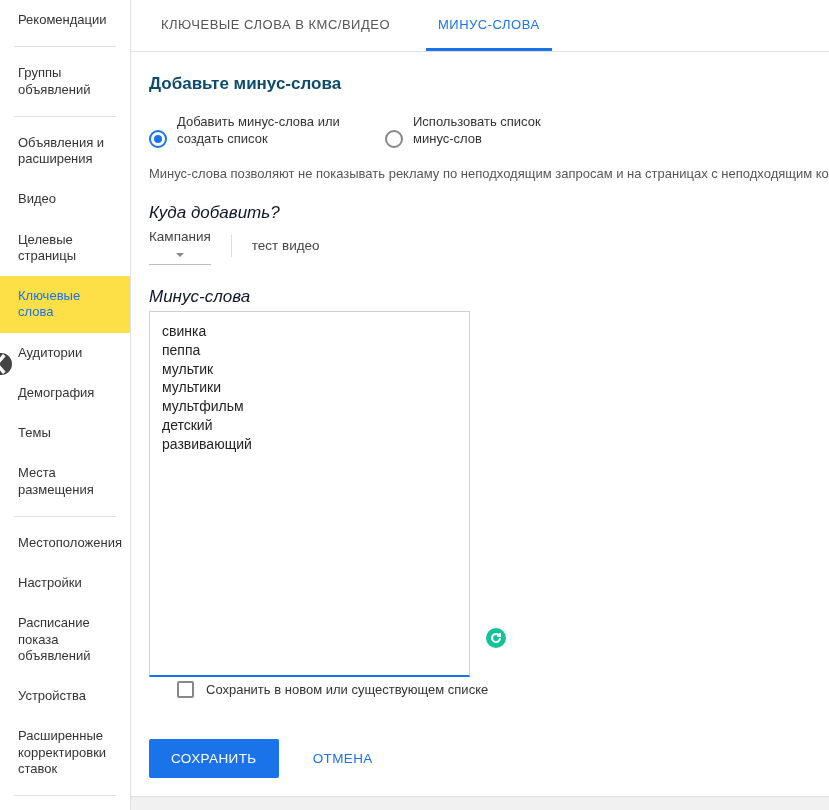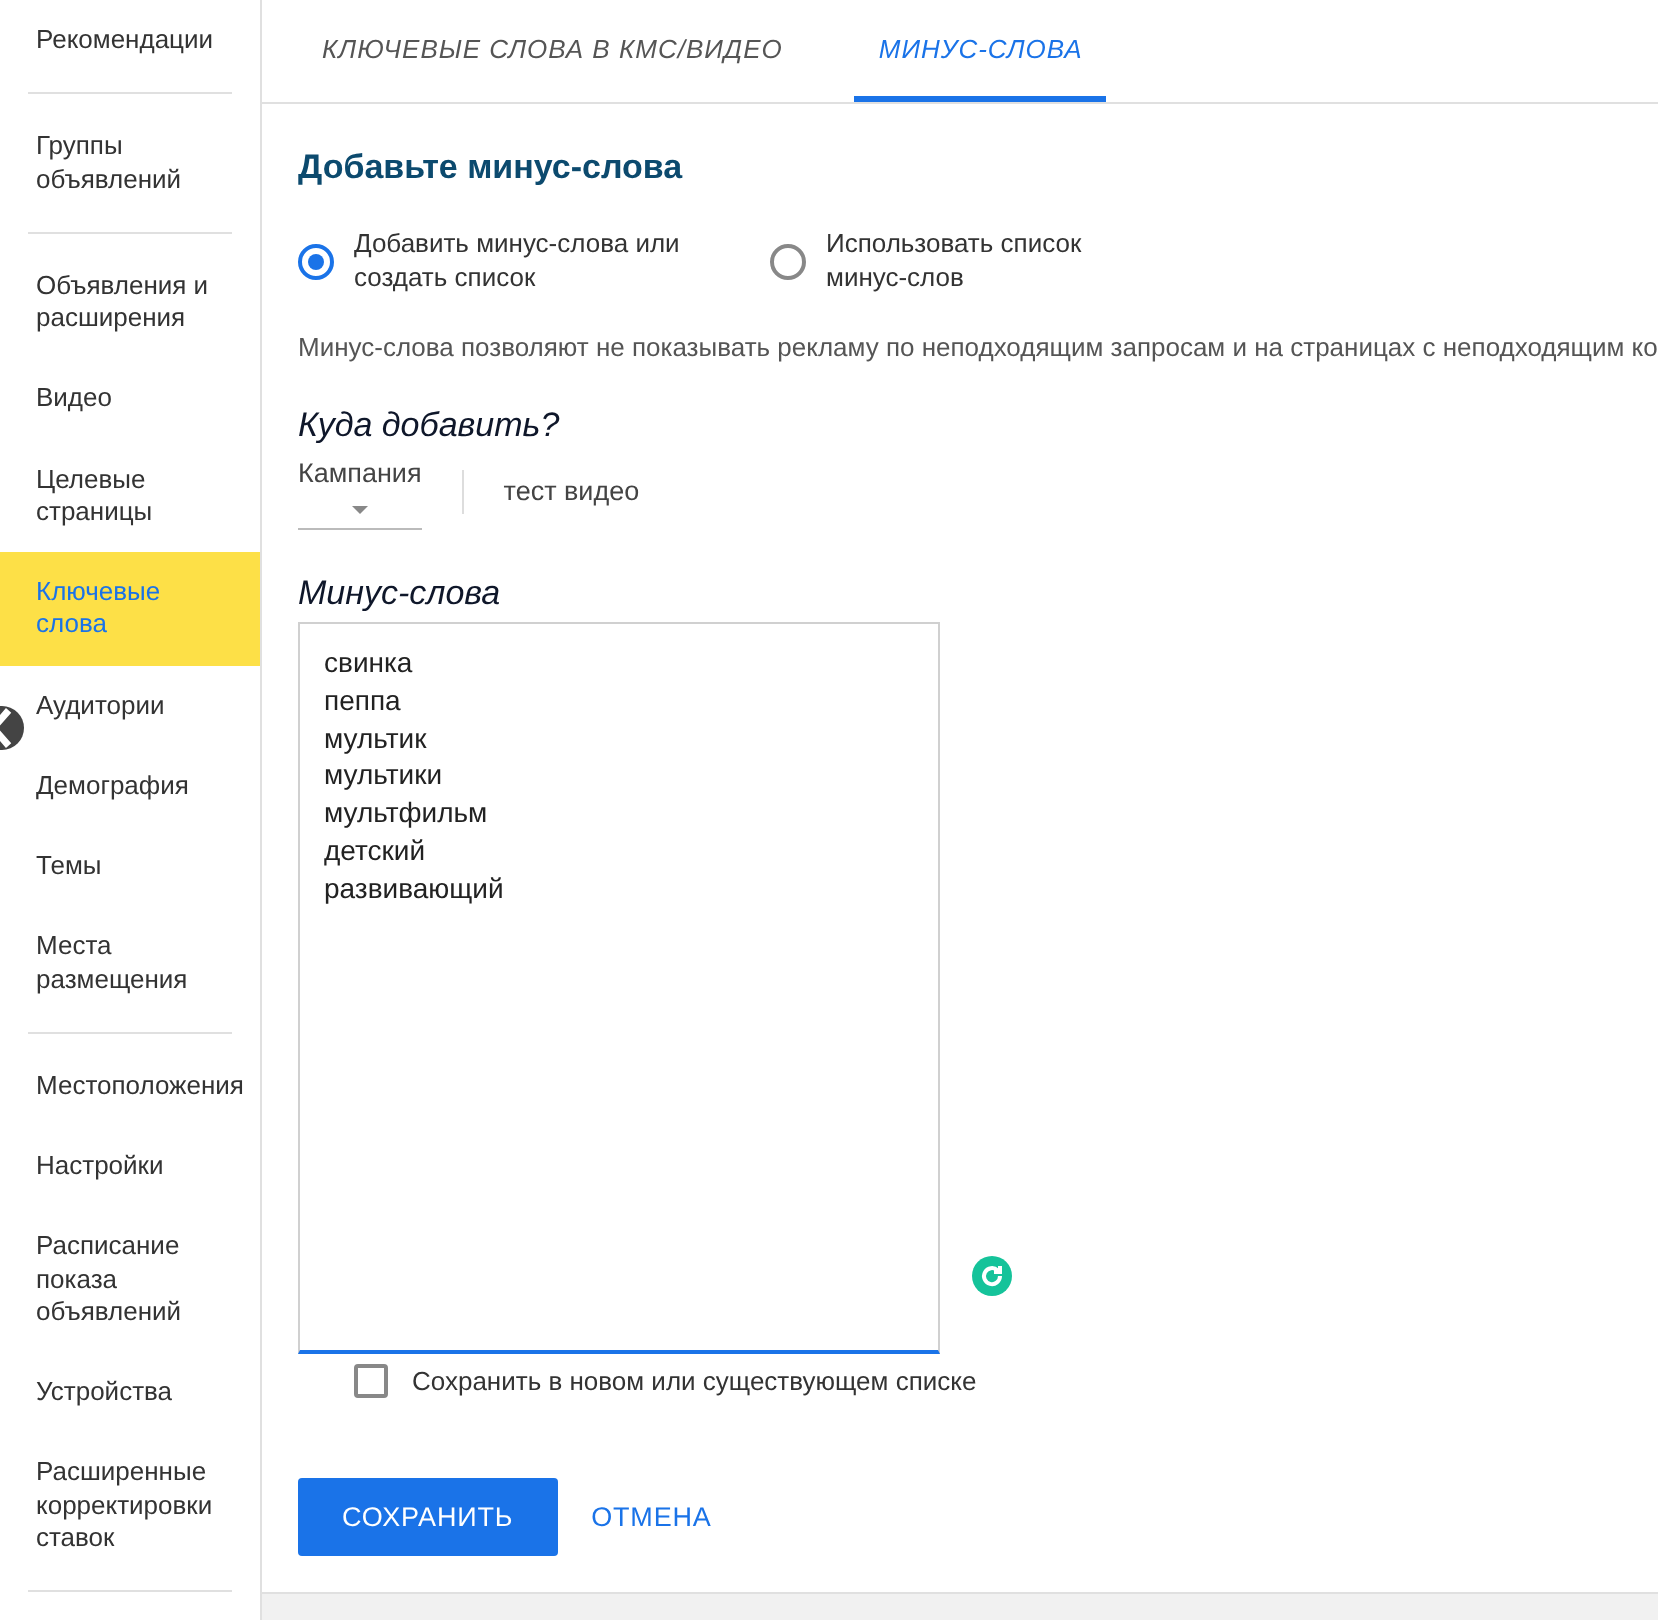--- a/index.html
+++ b/index.html
@@ -9,26 +9,26 @@
   .side-item { padding: 12px 14px 12px 18px; font-size: 13px; color: #333; cursor: pointer; line-height: 1.25; }
   .side-item.active { background: #fde047; color: #1a73e8; }
   .side-div { height: 1px; background: #e0e0e0; margin: 6px 14px; }
   .expand-badge {
     position: absolute; left: -10px; top: 353px; width: 22px; height: 22px;
     background: #444; border-radius: 50%; display: flex; align-items: center; justify-content: center;
     color: #fff; font-size: 12px; cursor: pointer;
   }
   .main { flex: 1; height: 100%; display: flex; flex-direction: column; overflow: hidden; }
   .tabs { display: flex; border-bottom: 1px solid #e0e0e0; padding: 0 18px; height: 52px; align-items: stretch; }
-  .tab { display: flex; align-items: center; padding: 0 12px; margin-right: 24px; font-size: 13px; letter-spacing: 0.5px; color: #555; cursor: pointer; border-bottom: 3px solid transparent; text-transform: uppercase; font-style: italic; }
+  .tab { display: flex; align-items: center; padding: 0 12px; margin-right: 24px; font-size: 13px; letter-spacing: 0.5px; color: #555; cursor: pointer; border-bottom: 3px solid transparent; text-transform: uppercase; }
   .tab.active { color: #1a73e8; border-bottom-color: #1a73e8; }
   .content { padding: 22px 18px 0 18px; flex: 1; overflow: auto; }
   .section-title { font-size: 17px; color: #0c4a6e; margin-bottom: 20px; }
   .radio-row { display: flex; gap: 38px; margin-bottom: 18px; }
-  .radio-opt { display: flex; align-items: center; gap: 10px; cursor: pointer; }
+  .radio-opt { display: flex; align-items: flex-end; gap: 10px; cursor: pointer; }
   .radio { width: 18px; height: 18px; border: 2px solid #888; border-radius: 50%; flex: 0 0 auto; margin-top: 1px; position: relative; }
   .radio.checked { border-color: #1a73e8; }
   .radio.checked::after { content: ""; position: absolute; inset: 3px; background: #1a73e8; border-radius: 50%; }
   .radio-label { font-size: 13px; color: #333; max-width: 170px; line-height: 1.3; }
   .help-text { font-size: 13px; color: #555; margin-bottom: 22px; white-space: nowrap; }
   .field-label { font-size: 17px; color: #0f172a; margin-bottom: 4px; font-style: italic; }
   .dest-row { display: flex; align-items: center; gap: 20px; margin-bottom: 22px; }
   .dropdown { display: inline-flex; align-items: center; gap: 6px; font-size: 13.5px; color: #444; cursor: pointer; padding: 2px 0 4px 0; border-bottom: 1px solid #bbb; flex-direction: column; }
   .dropdown svg { width: 10px; height: 10px; fill: #888; }
   .vdiv { width: 1px; height: 22px; background: #ddd; }
@@ -40,21 +40,21 @@
     font-size: 14px; line-height: 1.35; color: #222; outline: none;
   }
   .grammarly-badge {
     position: absolute; width: 20px; height: 20px; border-radius: 50%;
     background: #15c39a; right: 323px; top: 628px; display: flex; align-items: center; justify-content: center;
   }
   .grammarly-badge svg { width: 12px; height: 12px; stroke: #fff; fill: none; stroke-width: 2; }
   .save-row { display: flex; align-items: center; gap: 12px; }
   .checkbox { width: 17px; height: 17px; border: 2px solid #888; border-radius: 2px; cursor: pointer; margin-left: 28px; }
   .save-label { font-size: 13px; color: #333; }
-  .footer { display: flex; align-items: center; gap: 9px; padding: 18px; border-top: 0; }
+  .footer { display: flex; align-items: center; gap: 26px; padding: 18px; border-top: 0; }
   .btn-primary { background: #1a73e8; color: #fff; border: none; padding: 12px 22px; font-size: 13.5px; font-weight: 500; letter-spacing: 0.4px; cursor: pointer; border-radius: 2px; }
   .btn-text { background: none; border: none; color: #1a73e8; font-size: 13.5px; font-weight: 500; letter-spacing: 0.4px; cursor: pointer; padding: 12px 8px; }
   .bottom-strip { height: 14px; background: #f1f1f1; border-top: 1px solid #e0e0e0; }
 </style>
 </head>
 <body>
 
 <div class="app">
 
   <nav class="sidebar">

